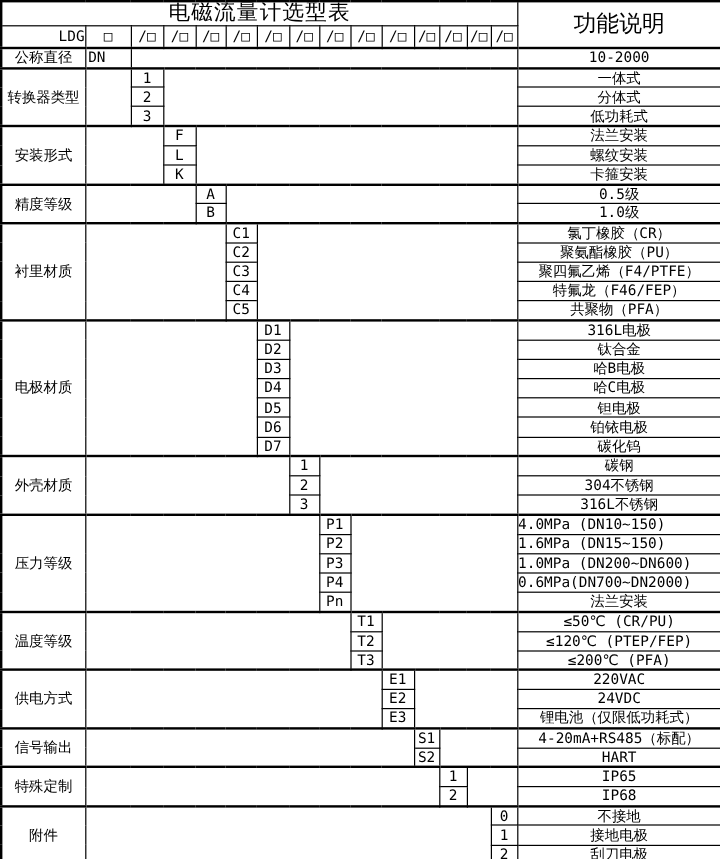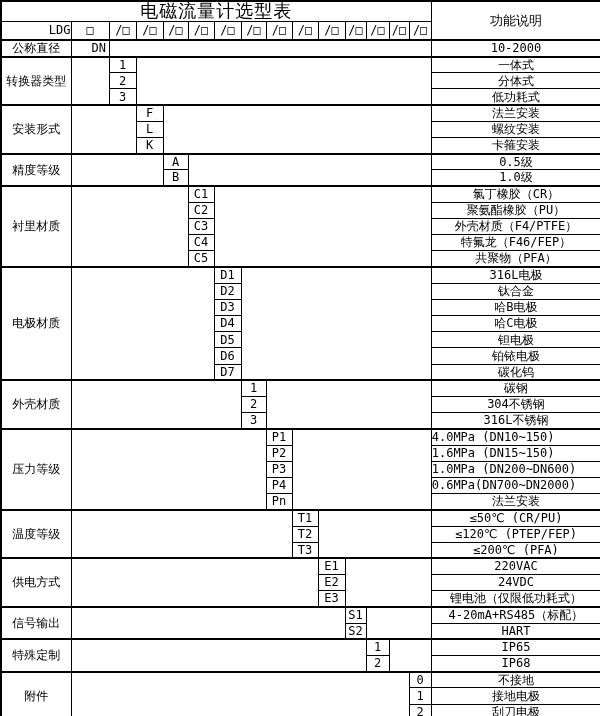--- a/index.html
+++ b/index.html
@@ -8,23 +8,23 @@
         font-family:"DejaVu Sans Mono","DejaVu Sans","Liberation Sans",sans-serif;
         color:#000;}
   td{border:1px solid #000;padding:0;margin:0;text-align:center;vertical-align:middle;
      font-size:12px;line-height:1.05;overflow:hidden;white-space:nowrap;}
   table{border:2px solid #000;}
   tr.sec > td{border-top:2px solid #000;}
   tr.trow{height:17px;}
   tr.brow{height:19px;}
   tr.d{height:16.19px;}
   td.title{font-size:18px;letter-spacing:1px;}
-  td.funchdr{font-size:13px;}
+  td.funchdr{font-size:19px;}
   td.ldg{text-align:right;padding-left:13px;}
-  td.dn{text-align:left;padding-left:20px;}
+  td.dn{text-align:left;padding-left:2px;}
   td.la{text-align:left;padding-left:0;}
   td.box,td.sbox{font-size:12px;}
 </style>
 </head>
 <body>
 
 <div id="sheet">
 <table>
   <colgroup>
     <col style="width:70px">
@@ -125,21 +125,21 @@
     <td>C1</td>
     <td rowspan="5" colspan="9"></td>
     <td>氯丁橡胶（CR）</td>
   </tr>
   <tr class="d">
     <td>C2</td>
     <td>聚氨酯橡胶（PU）</td>
   </tr>
   <tr class="d">
     <td>C3</td>
-    <td>外壳材质（F4/PTFE）</td>
+    <td>聚四氟乙烯（F4/PTFE）</td>
   </tr>
   <tr class="d">
     <td>C4</td>
     <td>特氟龙（F46/FEP）</td>
   </tr>
   <tr class="d">
     <td>C5</td>
     <td>共聚物（PFA）</td>
   </tr>
 

